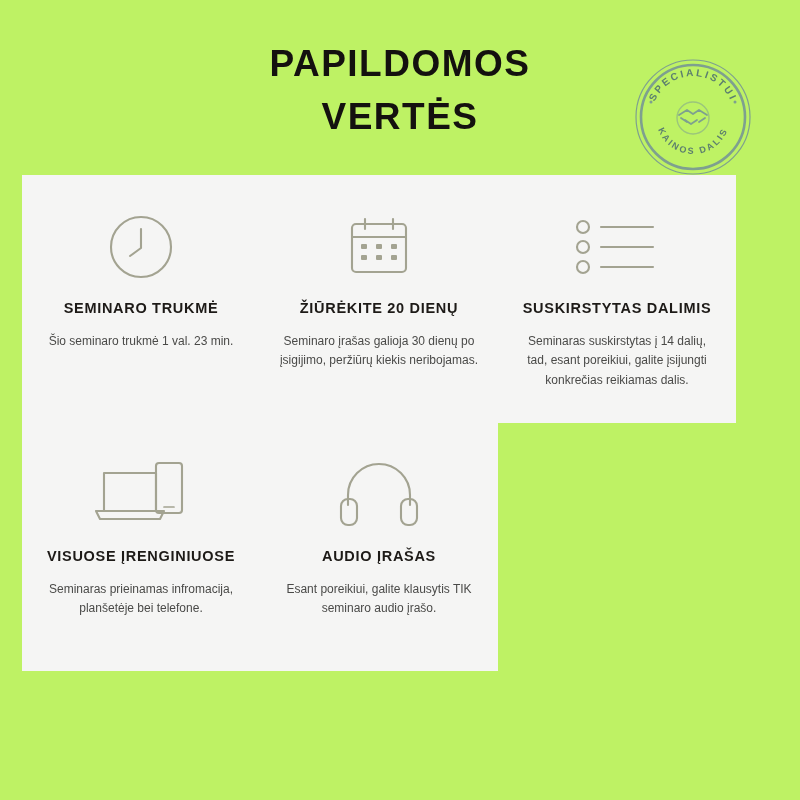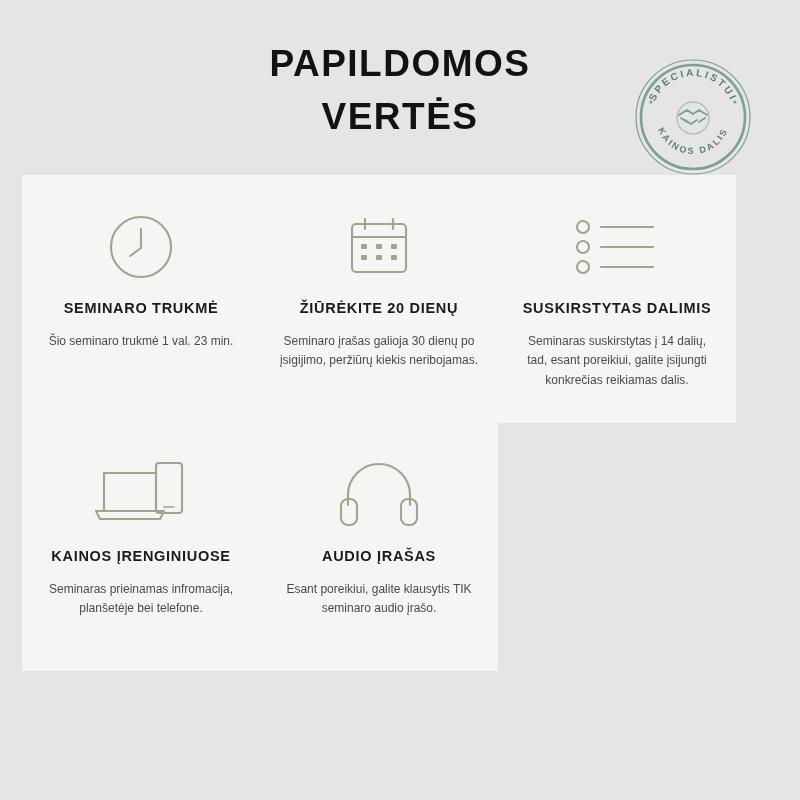--- a/index.html
+++ b/index.html
@@ -9,21 +9,21 @@
     width: 800px;
     height: 800px;
     background: #ffffff;
     font-family: "Liberation Sans", sans-serif;
     color: #3a3a3a;
   }
   .page {
     position: relative;
     width: 800px;
     height: 800px;
-    background: #e5e5e5;
+    background: #bef264;
     overflow: hidden;
   }
 
   
   .title-block {
     position: absolute;
     top: 38px;
     left: 0;
     width: 800px;
     text-align: center;
@@ -191,21 +191,21 @@
 
     <div class="card">
       <div class="card-icon">
         <svg width="110" height="76" viewBox="0 0 110 76">
           <path class="icon-stroke" d="M18 16 L70 16 L70 54 L18 54 Z"></path>
           <path class="icon-stroke" d="M10 54 L78 54 L74 62 L14 62 Z"></path>
           <rect class="icon-stroke" x="70" y="6" width="26" height="50" rx="3"></rect>
           <path class="icon-stroke-thin" d="M78 50 L88 50"></path>
         </svg>
       </div>
-      <div class="card-title">KAINOS ĮRENGINIUOSE</div>
+      <div class="card-title">VISUOSE ĮRENGINIUOSE</div>
       <div class="card-text">Seminaras prieinamas infromacija, planšetėje bei telefone.</div>
     </div>
 
     <div class="card">
       <div class="card-icon">
         <svg width="86" height="72" viewBox="0 0 86 72">
           <path class="icon-stroke" d="M12 46 L12 36 A31 31 0 0 1 74 36 L74 46"></path>
           <rect class="icon-stroke" x="5" y="40" width="16" height="26" rx="7"></rect>
           <rect class="icon-stroke" x="65" y="40" width="16" height="26" rx="7"></rect>
         </svg>

